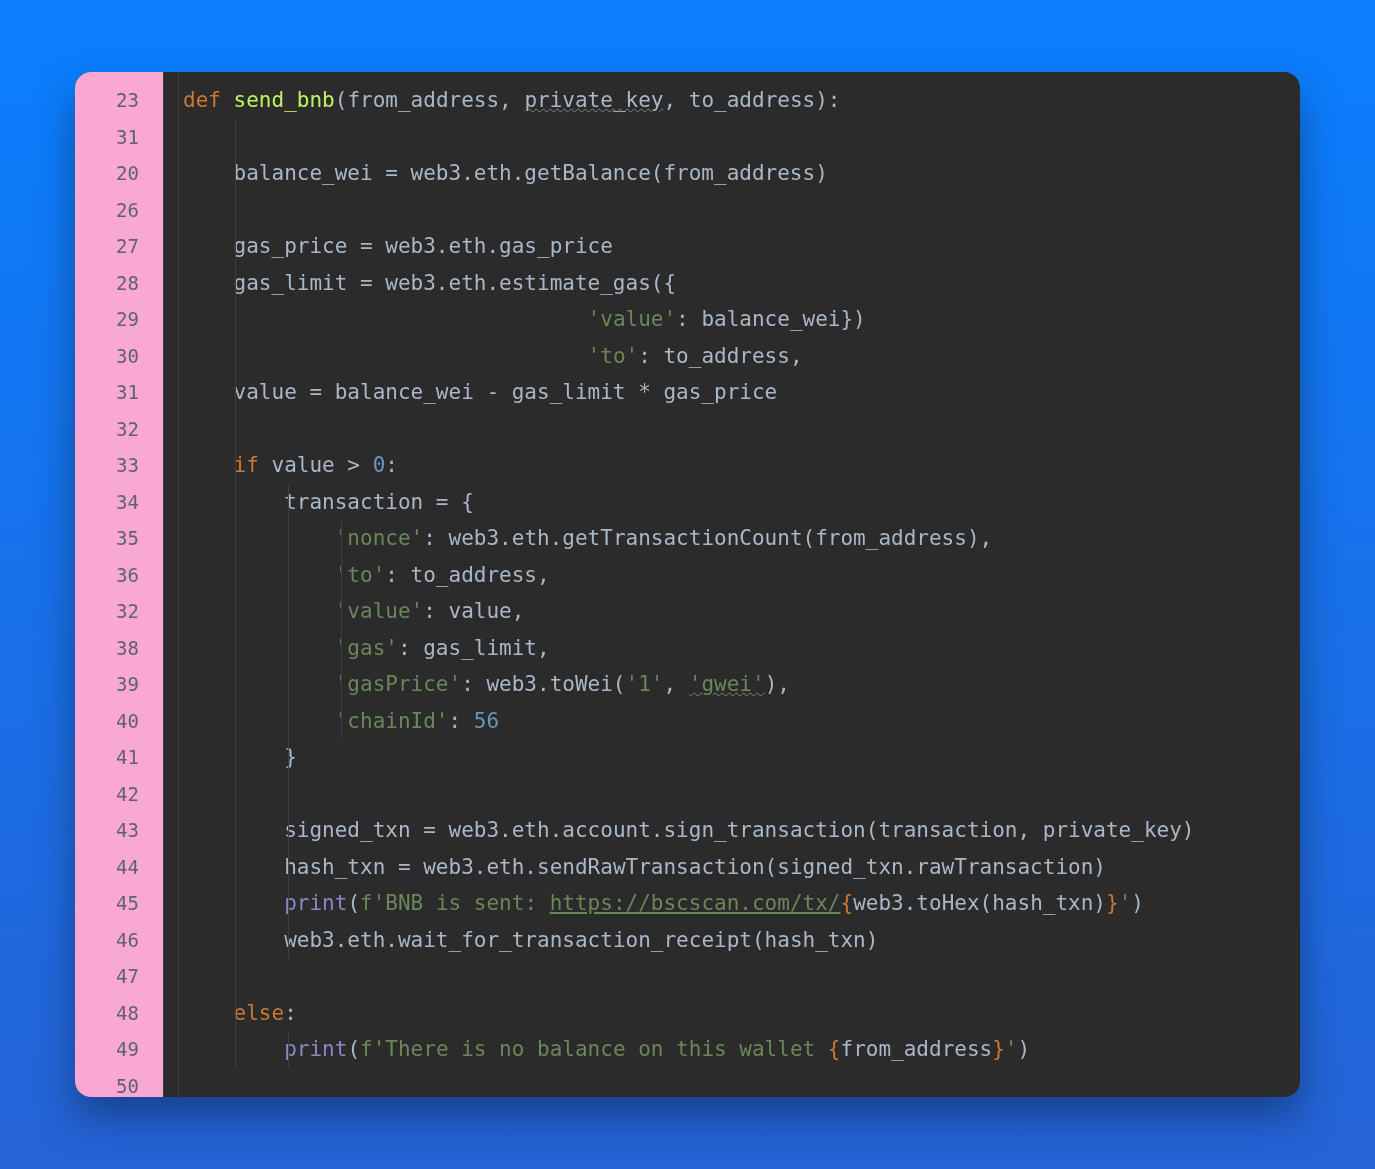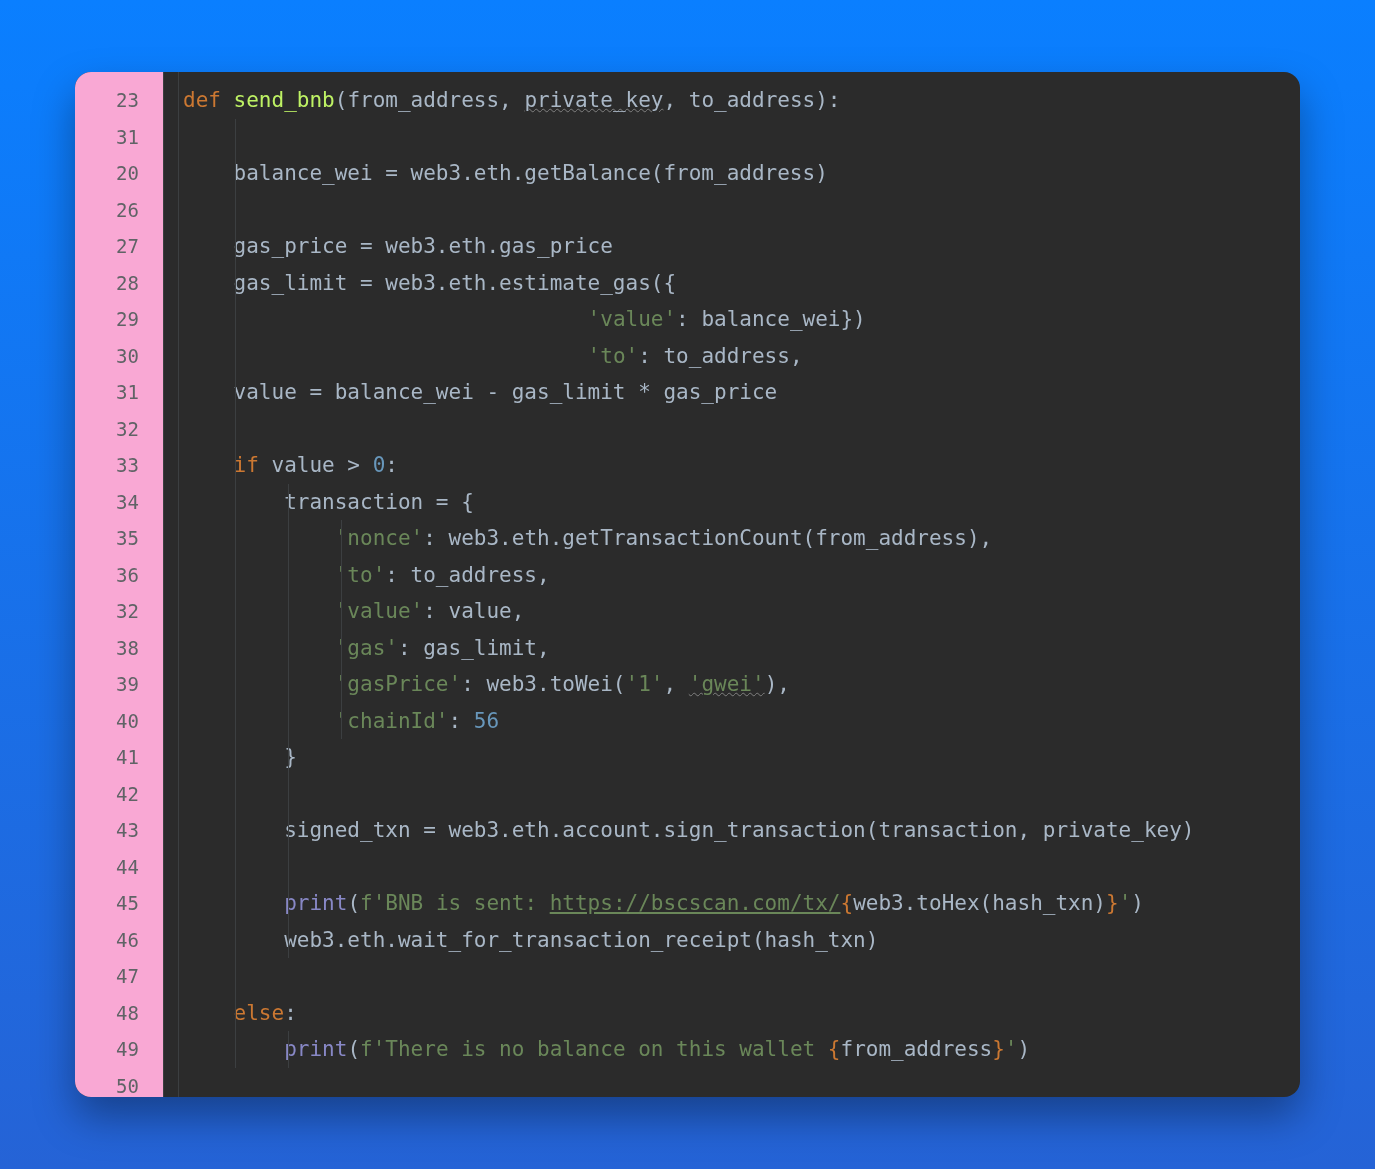--- a/index.html
+++ b/index.html
@@ -140,21 +140,21 @@
       <div class="code-line"><span class="ig ig1"></span><span class="ig ig2"></span><span>        </span><span class="tk-id">transaction = {</span></div>
       <div class="code-line"><span class="ig ig1"></span><span class="ig ig2"></span><span class="ig ig3"></span><span>            </span><span class="tk-str">'nonce'</span><span class="tk-punc">: web3.eth.getTransactionCount(from_address),</span></div>
       <div class="code-line"><span class="ig ig1"></span><span class="ig ig2"></span><span class="ig ig3"></span><span>            </span><span class="tk-str">'to'</span><span class="tk-punc">: to_address,</span></div>
       <div class="code-line"><span class="ig ig1"></span><span class="ig ig2"></span><span class="ig ig3"></span><span>            </span><span class="tk-str">'value'</span><span class="tk-punc">: value,</span></div>
       <div class="code-line"><span class="ig ig1"></span><span class="ig ig2"></span><span class="ig ig3"></span><span>            </span><span class="tk-str">'gas'</span><span class="tk-punc">: gas_limit,</span></div>
       <div class="code-line"><span class="ig ig1"></span><span class="ig ig2"></span><span class="ig ig3"></span><span>            </span><span class="tk-str">'gasPrice'</span><span class="tk-punc">: web3.toWei(</span><span class="tk-str">'1'</span><span class="tk-punc">, </span><span class="tk-str tk-warn">'gwei'</span><span class="tk-punc">),</span></div>
       <div class="code-line"><span class="ig ig1"></span><span class="ig ig2"></span><span class="ig ig3"></span><span>            </span><span class="tk-str">'chainId'</span><span class="tk-punc">: </span><span class="tk-num">56</span></div>
       <div class="code-line"><span class="ig ig1"></span><span class="ig ig2"></span><span>        </span><span class="tk-punc">}</span></div>
       <div class="code-line"><span class="ig ig1"></span><span class="ig ig2"></span><span>        </span></div>
       <div class="code-line"><span class="ig ig1"></span><span class="ig ig2"></span><span>        </span><span class="tk-id">signed_txn = web3.eth.account.sign_transaction(transaction, private_key)</span></div>
-      <div class="code-line"><span class="ig ig1"></span><span class="ig ig2"></span><span>        </span></div>
+      <div class="code-line"><span class="ig ig1"></span><span class="ig ig2"></span><span>        </span><span class="tk-id">hash_txn = web3.eth.sendRawTransaction(signed_txn.rawTransaction)</span></div>
       <div class="code-line"><span class="ig ig1"></span><span class="ig ig2"></span><span>        </span><span class="tk-bi">print</span><span class="tk-punc">(</span><span class="tk-str">f'BNB is sent: </span><span class="tk-str" style="text-decoration: underline rgb(106, 135, 89);">https://bscscan.com/tx/</span><span class="tk-brace-y">{</span><span class="tk-id">web3.toHex(hash_txn)</span><span class="tk-brace-y">}</span><span class="tk-str">'</span><span class="tk-punc">)</span></div>
       <div class="code-line"><span class="ig ig1"></span><span class="ig ig2"></span><span>        </span><span class="tk-id">web3.eth.wait_for_transaction_receipt(hash_txn)</span></div>
       <div class="code-line"><span class="ig ig1"></span><span>    </span></div>
       <div class="code-line"><span class="ig ig1"></span><span>    </span><span class="tk-kw">else</span><span class="tk-punc">:</span></div>
       <div class="code-line"><span class="ig ig1"></span><span class="ig ig2"></span><span>        </span><span class="tk-bi">print</span><span class="tk-punc">(</span><span class="tk-str">f'There is no balance on this wallet </span><span class="tk-brace-y">{</span><span class="tk-id">from_address</span><span class="tk-brace-y">}</span><span class="tk-str">'</span><span class="tk-punc">)</span></div>
       <div class="code-line"><span></span></div>
     </div>
 </div>
 
 </body></html>

